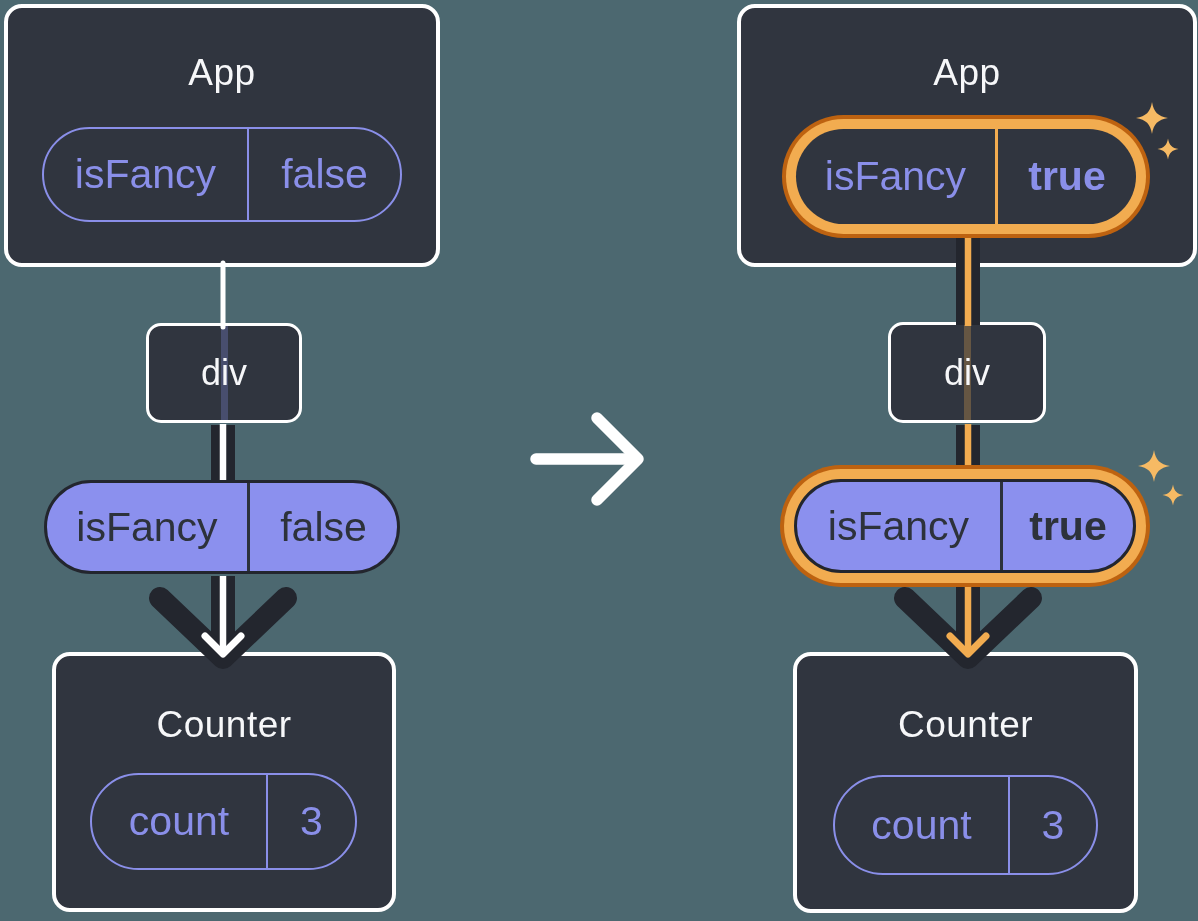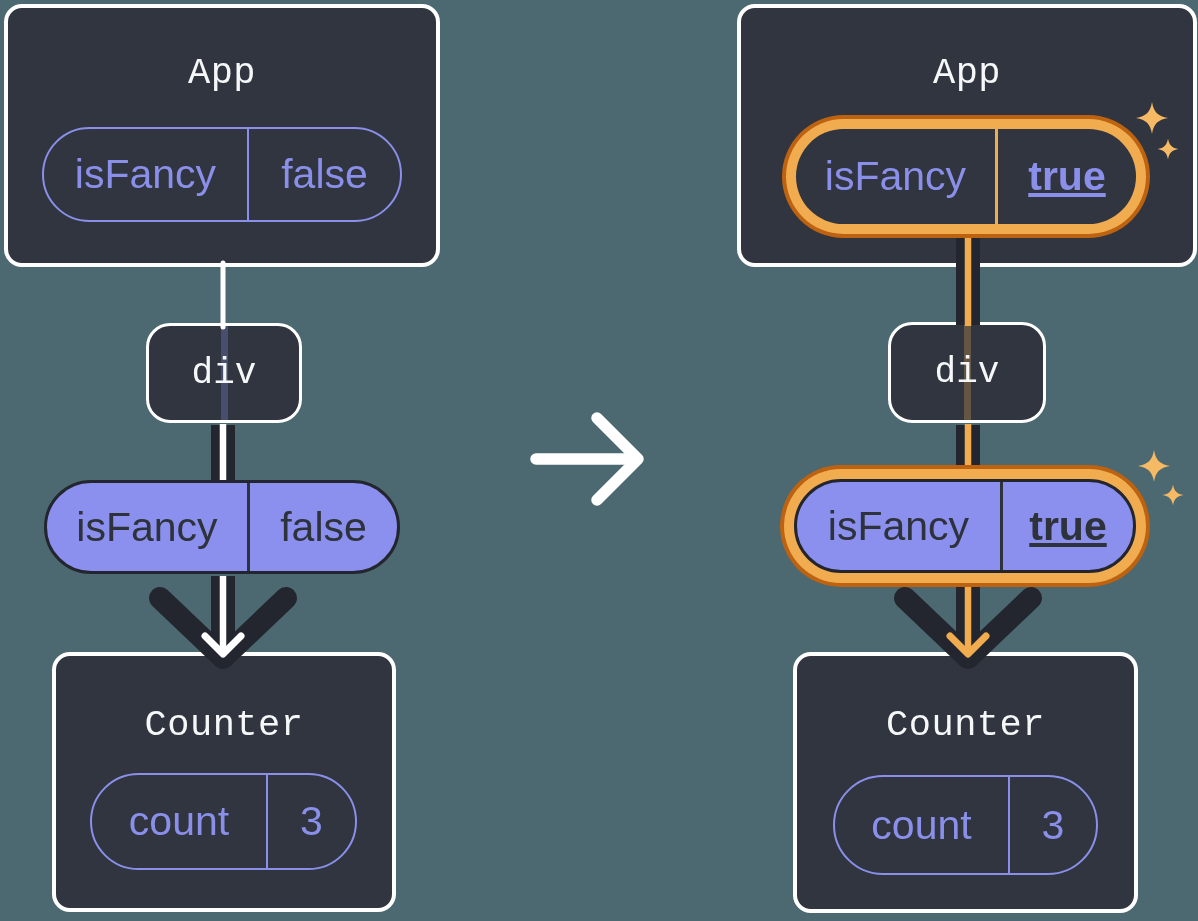--- a/index.html
+++ b/index.html
@@ -10,30 +10,30 @@
   }
   html,body{margin:0;padding:0;background:var(--c-bg);}
   .canvas{
     position:relative;width:1198px;height:921px;overflow:hidden;
     background:var(--c-bg);
     font-family:"Liberation Sans", sans-serif;
   }
   
   .box{
     position:absolute;box-sizing:border-box;background:var(--c-panel);
-    border:4px solid var(--c-white);border-radius:18px;z-index:1;font-family:Liberation Mono, monospace;
+    border:4px solid var(--c-white);border-radius:18px;z-index:1;
   }
   .box-title{
     color:var(--c-title);font-size:37px;font-weight:500;text-align:center;
     letter-spacing:.5px;
   }
   .app-title{margin-top:44px;}
   .counter-title{margin-top:48px;}
   .divbox{
-    border-width:3.5px;border-radius:24px;display:flex;align-items:center;
+    border-width:3.5px;border-radius:15px;display:flex;align-items:center;
     justify-content:center;
   }
   .div-label{color:var(--c-title);font-size:36px;font-weight:500;position:relative;z-index:2;}
   .thru{position:absolute;top:0;bottom:0;left:50%;width:7px;margin-left:-3.5px;z-index:1;}
   .thru.p{background:rgba(138,143,233,0.28);}
   .thru.o{background:rgba(242,172,80,0.28);}
   
   .pill{
     position:absolute;box-sizing:border-box;display:flex;border-radius:999px;
     z-index:3;font-size:41px;
@@ -43,21 +43,21 @@
     flex:0 0 auto;height:100%;
   }
   .pill .cell:last-child{flex:1 1 auto;}
   .pill.outline{border:2.5px solid var(--c-purple);color:var(--c-purple);}
   .pill.outline .cell.k{border-right:2.5px solid var(--c-purple);}
   .pill.filled{background:var(--c-purple-fill);border:3.5px solid var(--c-dark);color:var(--c-dark-text);}
   .pill.filled .cell.k{border-right:3.5px solid var(--c-dark-text);}
   .pill.hl{box-shadow:0 0 0 10px var(--c-orange),0 0 0 14px var(--c-orange-dark);}
   .pill.darkhl{background:var(--c-panel);color:var(--c-purple);}
   .pill.darkhl .cell.k{border-right:3px solid var(--c-orange);}
-  .pill .cell.b{font-weight:700;text-decoration:underline;}
+  .pill .cell.b{font-weight:700;}
   
   svg.arrows{position:absolute;left:0;top:0;z-index:2;pointer-events:none;}
   svg.fx{position:absolute;left:0;top:0;z-index:5;pointer-events:none;}
   .ln{fill:none;stroke-linecap:round;stroke-linejoin:round;}
   .s-wconn{stroke:var(--c-white);stroke-width:5;}
   .s-dark{stroke:var(--c-dark);stroke-width:24;stroke-linecap:butt;}
   .s-dhead{stroke:var(--c-dark);stroke-width:22;}
   .s-wcore{stroke:var(--c-white);stroke-width:6.5;stroke-linecap:butt;}
   .s-whead{stroke:var(--c-white);stroke-width:7;}
   .s-ocore{stroke:var(--c-orange);stroke-width:6.5;stroke-linecap:butt;}

